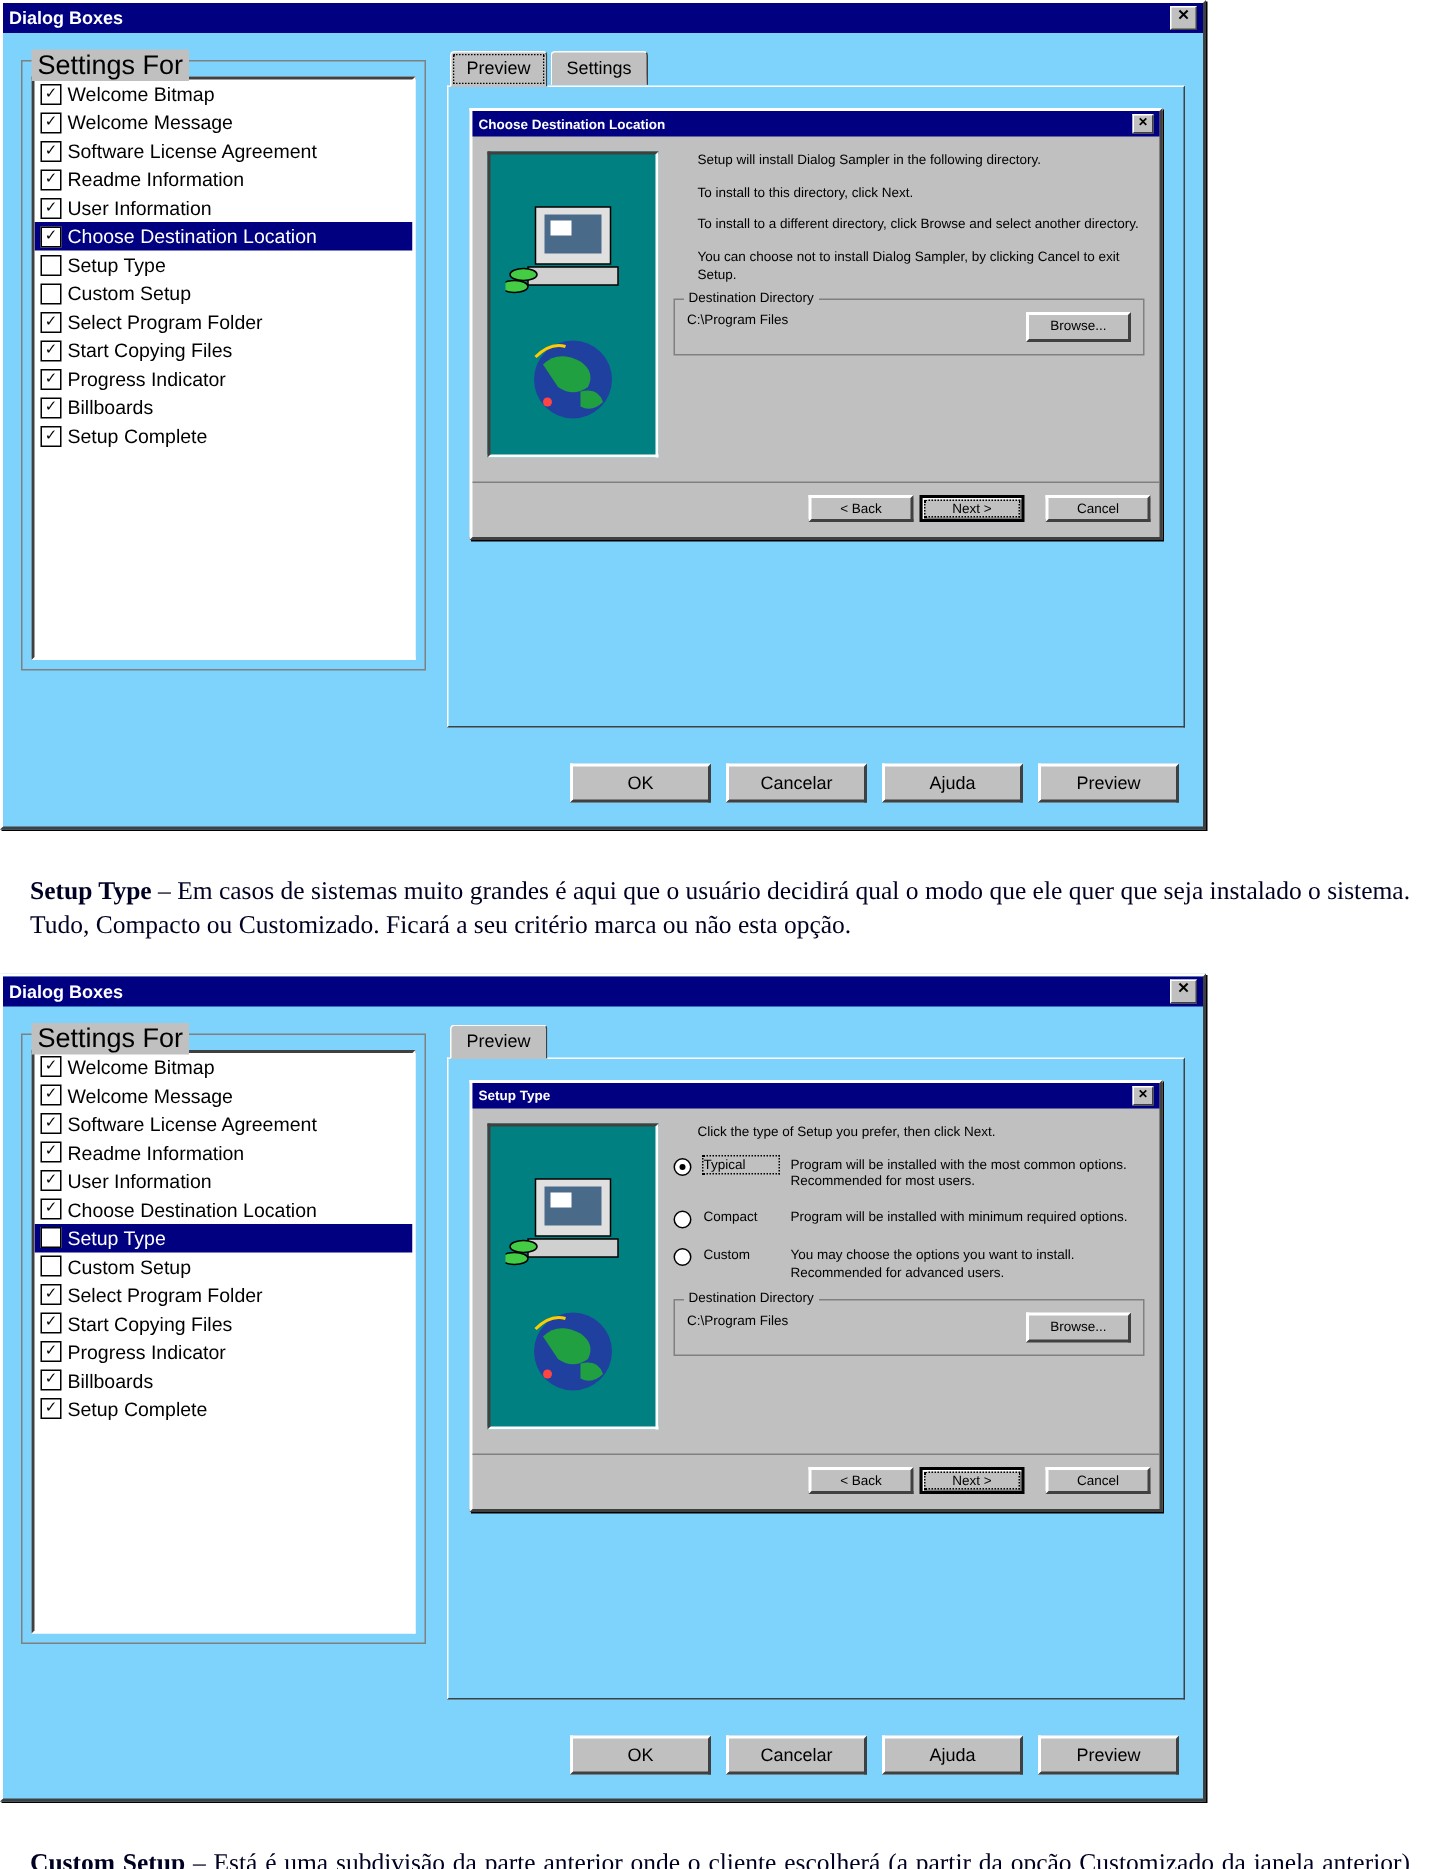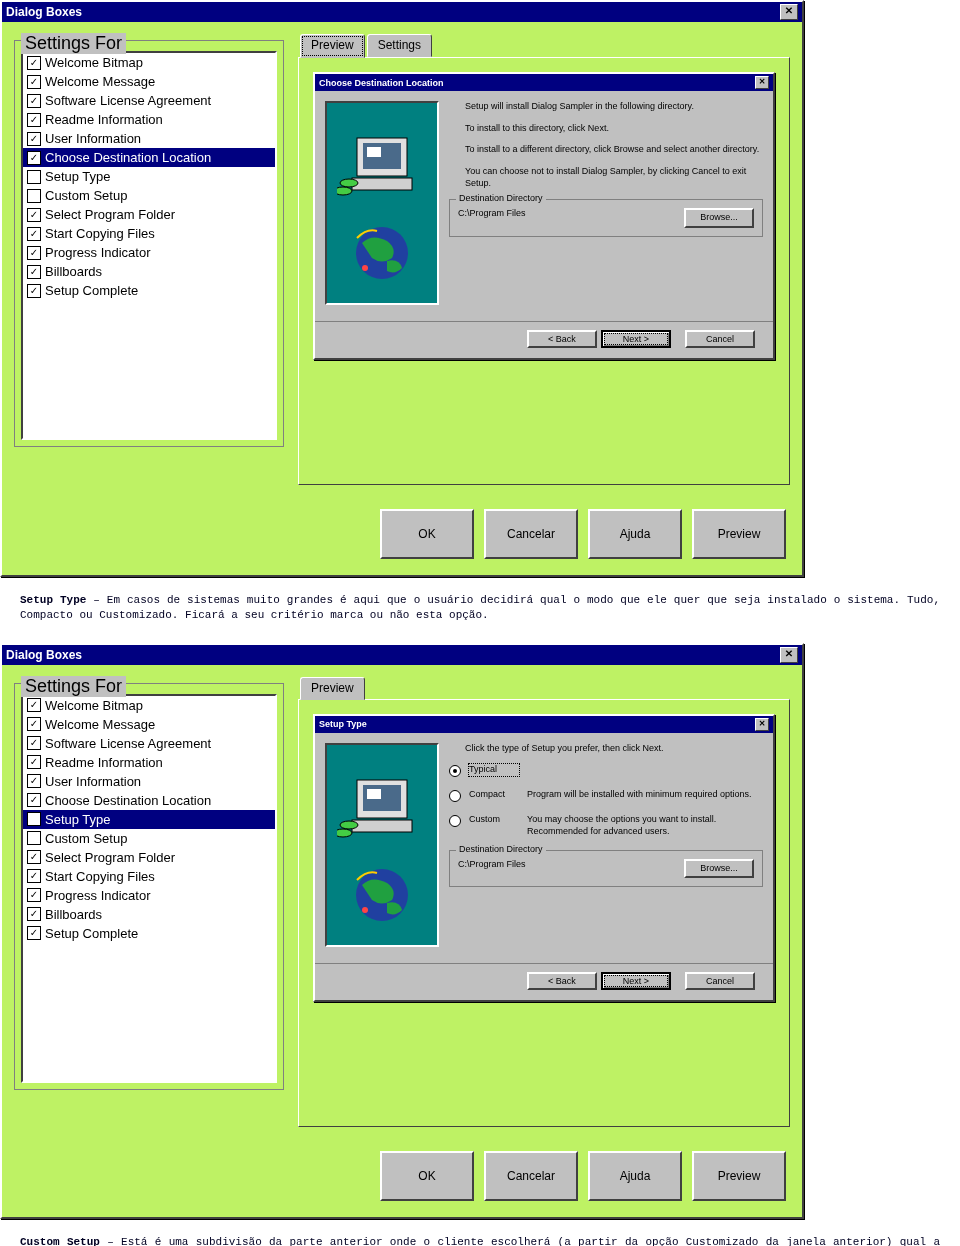--- a/index.html
+++ b/index.html
@@ -1,17 +1,17 @@
 <!DOCTYPE html>
 <html><head>
 <meta charset="utf-8">
 <style>
 body{margin:0;padding:0;background:#fff;font-family:Arial,Helvetica,sans-serif;font-size:11px;color:#000;width:960px}
 .page{padding:0 0 40px 0}
-.dialog{background:#bef264;border:2px solid;border-color:#fff #404040 #404040 #fff;margin:0 0 0 0;width:800px;position:relative;box-shadow:1px 1px 0 #000}
+.dialog{background:#7dd3fc;border:2px solid;border-color:#fff #404040 #404040 #fff;margin:0 0 0 0;width:800px;position:relative;box-shadow:1px 1px 0 #000}
 .titlebar{background:#000080;color:#fff;padding:2px 4px;font-size:12px;font-weight:bold;display:flex;align-items:center}
 .titlebar .title-text{flex:1}
 .titlebar .close-btn{width:16px;height:14px;background:#c0c0c0;border:1px solid;border-color:#fff #404040 #404040 #fff;color:#000;font-size:10px;font-weight:bold;text-align:center;line-height:12px;cursor:pointer}
 .dialog-body{padding:12px;display:flex;gap:14px}
 .left-panel{width:270px}
 .group{border:1px solid #808080;padding:6px 6px 6px 6px;position:relative;margin-top:6px}
 .group-label{position:absolute;top:-8px;left:6px;background:#c0c0c0;padding:0 4px;font-size:18px}
 .listbox{background:#fff;border:2px solid;border-color:#404040 #fff #fff #404040;height:385px;overflow:auto;margin-top:4px}
 .list-item{padding:2px 4px;display:flex;align-items:center;gap:4px;font-size:13px;color:#000;cursor:pointer}
 .list-item.selected{background:#000080;color:#fff}
@@ -30,30 +30,30 @@
 .preview-body{padding:10px;display:flex;gap:10px}
 .graphic{width:110px;height:200px;background:#008080;border:2px solid;border-color:#404040 #fff #fff #404040;position:relative;flex-shrink:0}
 .preview-text{flex:1;font-size:9px;line-height:1.3}
 .preview-text p{margin:0 0 10px 16px}
 .dest-group{border:1px solid #808080;padding:8px;position:relative;}
 .dest-label{position:absolute;top:-7px;left:6px;background:#c0c0c0;padding:0 3px;font-size:9px}
 .dest-row{display:flex;align-items:flex-start;justify-content:space-between}
 .dest-path{font-size:9px}
 .btn{background:#c0c0c0;border:2px solid;border-color:#fff #404040 #404040 #fff;padding:2px 8px;font-size:9px;cursor:pointer;min-width:50px;text-align:center}
 .btn.focus{outline:1px dotted #000;outline-offset:-4px;border:2px solid #000;box-shadow:inset 1px 1px 0 #fff,inset -1px -1px 0 #808080}
-.wizard-btns{display:flex;justify-content:flex-end;gap:4px;padding:8px 18px 10px 10px;border-top:1px solid #808080;margin-top:6px}
+.wizard-btns{display:flex;justify-content:flex-end;gap:4px;padding:8px 6px 10px 10px;border-top:1px solid #808080;margin-top:6px}
 .main-btns{display:flex;justify-content:flex-end;gap:10px;padding:12px 16px 16px 0}
-.main-btn{background:#c0c0c0;border:2px solid;border-color:#fff #404040 #404040 #fff;padding:16px 0;font-size:12px;cursor:pointer;width:90px;text-align:center}
+.main-btn{background:#c0c0c0;border:2px solid;border-color:#fff #404040 #404040 #fff;padding:4px 0;font-size:12px;cursor:pointer;width:90px;text-align:center}
 .radio-row{display:flex;align-items:flex-start;gap:8px;margin-bottom:12px;font-size:9px}
 .radio{width:10px;height:10px;border:1px solid #000;border-radius:50%;background:#fff;display:inline-flex;align-items:center;justify-content:center;flex-shrink:0;margin-top:1px}
 .radio .dot{width:4px;height:4px;background:#000;border-radius:50%}
 .radio-label{width:50px;flex-shrink:0}
 .radio-label.focused{outline:1px dotted #000}
 .radio-desc{flex:1}
-.para{font-family:Liberation Mono, monospace;font-size:11px;color:#000022;margin:16px 20px 20px 20px;text-align:justify;line-height:1.35}
+.para{font-family:Liberation Serif, serif;font-size:17px;color:#000022;margin:30px 20px 20px 20px;text-align:justify;line-height:1.35}
 .para b{color:#000022}
 .computer-svg{position:absolute;top:30px;left:10px}
 .globe-svg{position:absolute;top:120px;left:20px}
 </style>
 </head>
 <body>
 
 <div class="page">
 
 <div class="dialog">
@@ -279,20 +279,21 @@
               </svg>
             </div>
             <div class="preview-text">
               <p>Click the type of Setup you prefer, then click Next.</p>
               <div id="radios">
                     <div class="radio-row">
                       <span class="radio">
                         <span class="dot"></span>
                       </span>
                       <span class="radio-label focused">Typical</span>
+                      <span class="radio-desc">Program will be installed with the most common options. Recommended for most users.</span>
                     </div>
                     <div class="radio-row">
                       <span class="radio"></span>
                       <span class="radio-label">Compact</span>
                       <span class="radio-desc">Program will be installed with minimum required options.</span>
                     </div>
                     <div class="radio-row">
                       <span class="radio"></span>
                       <span class="radio-label">Custom</span>
                       <span class="radio-desc">You may choose the options you want to install. Recommended for advanced users.</span>

